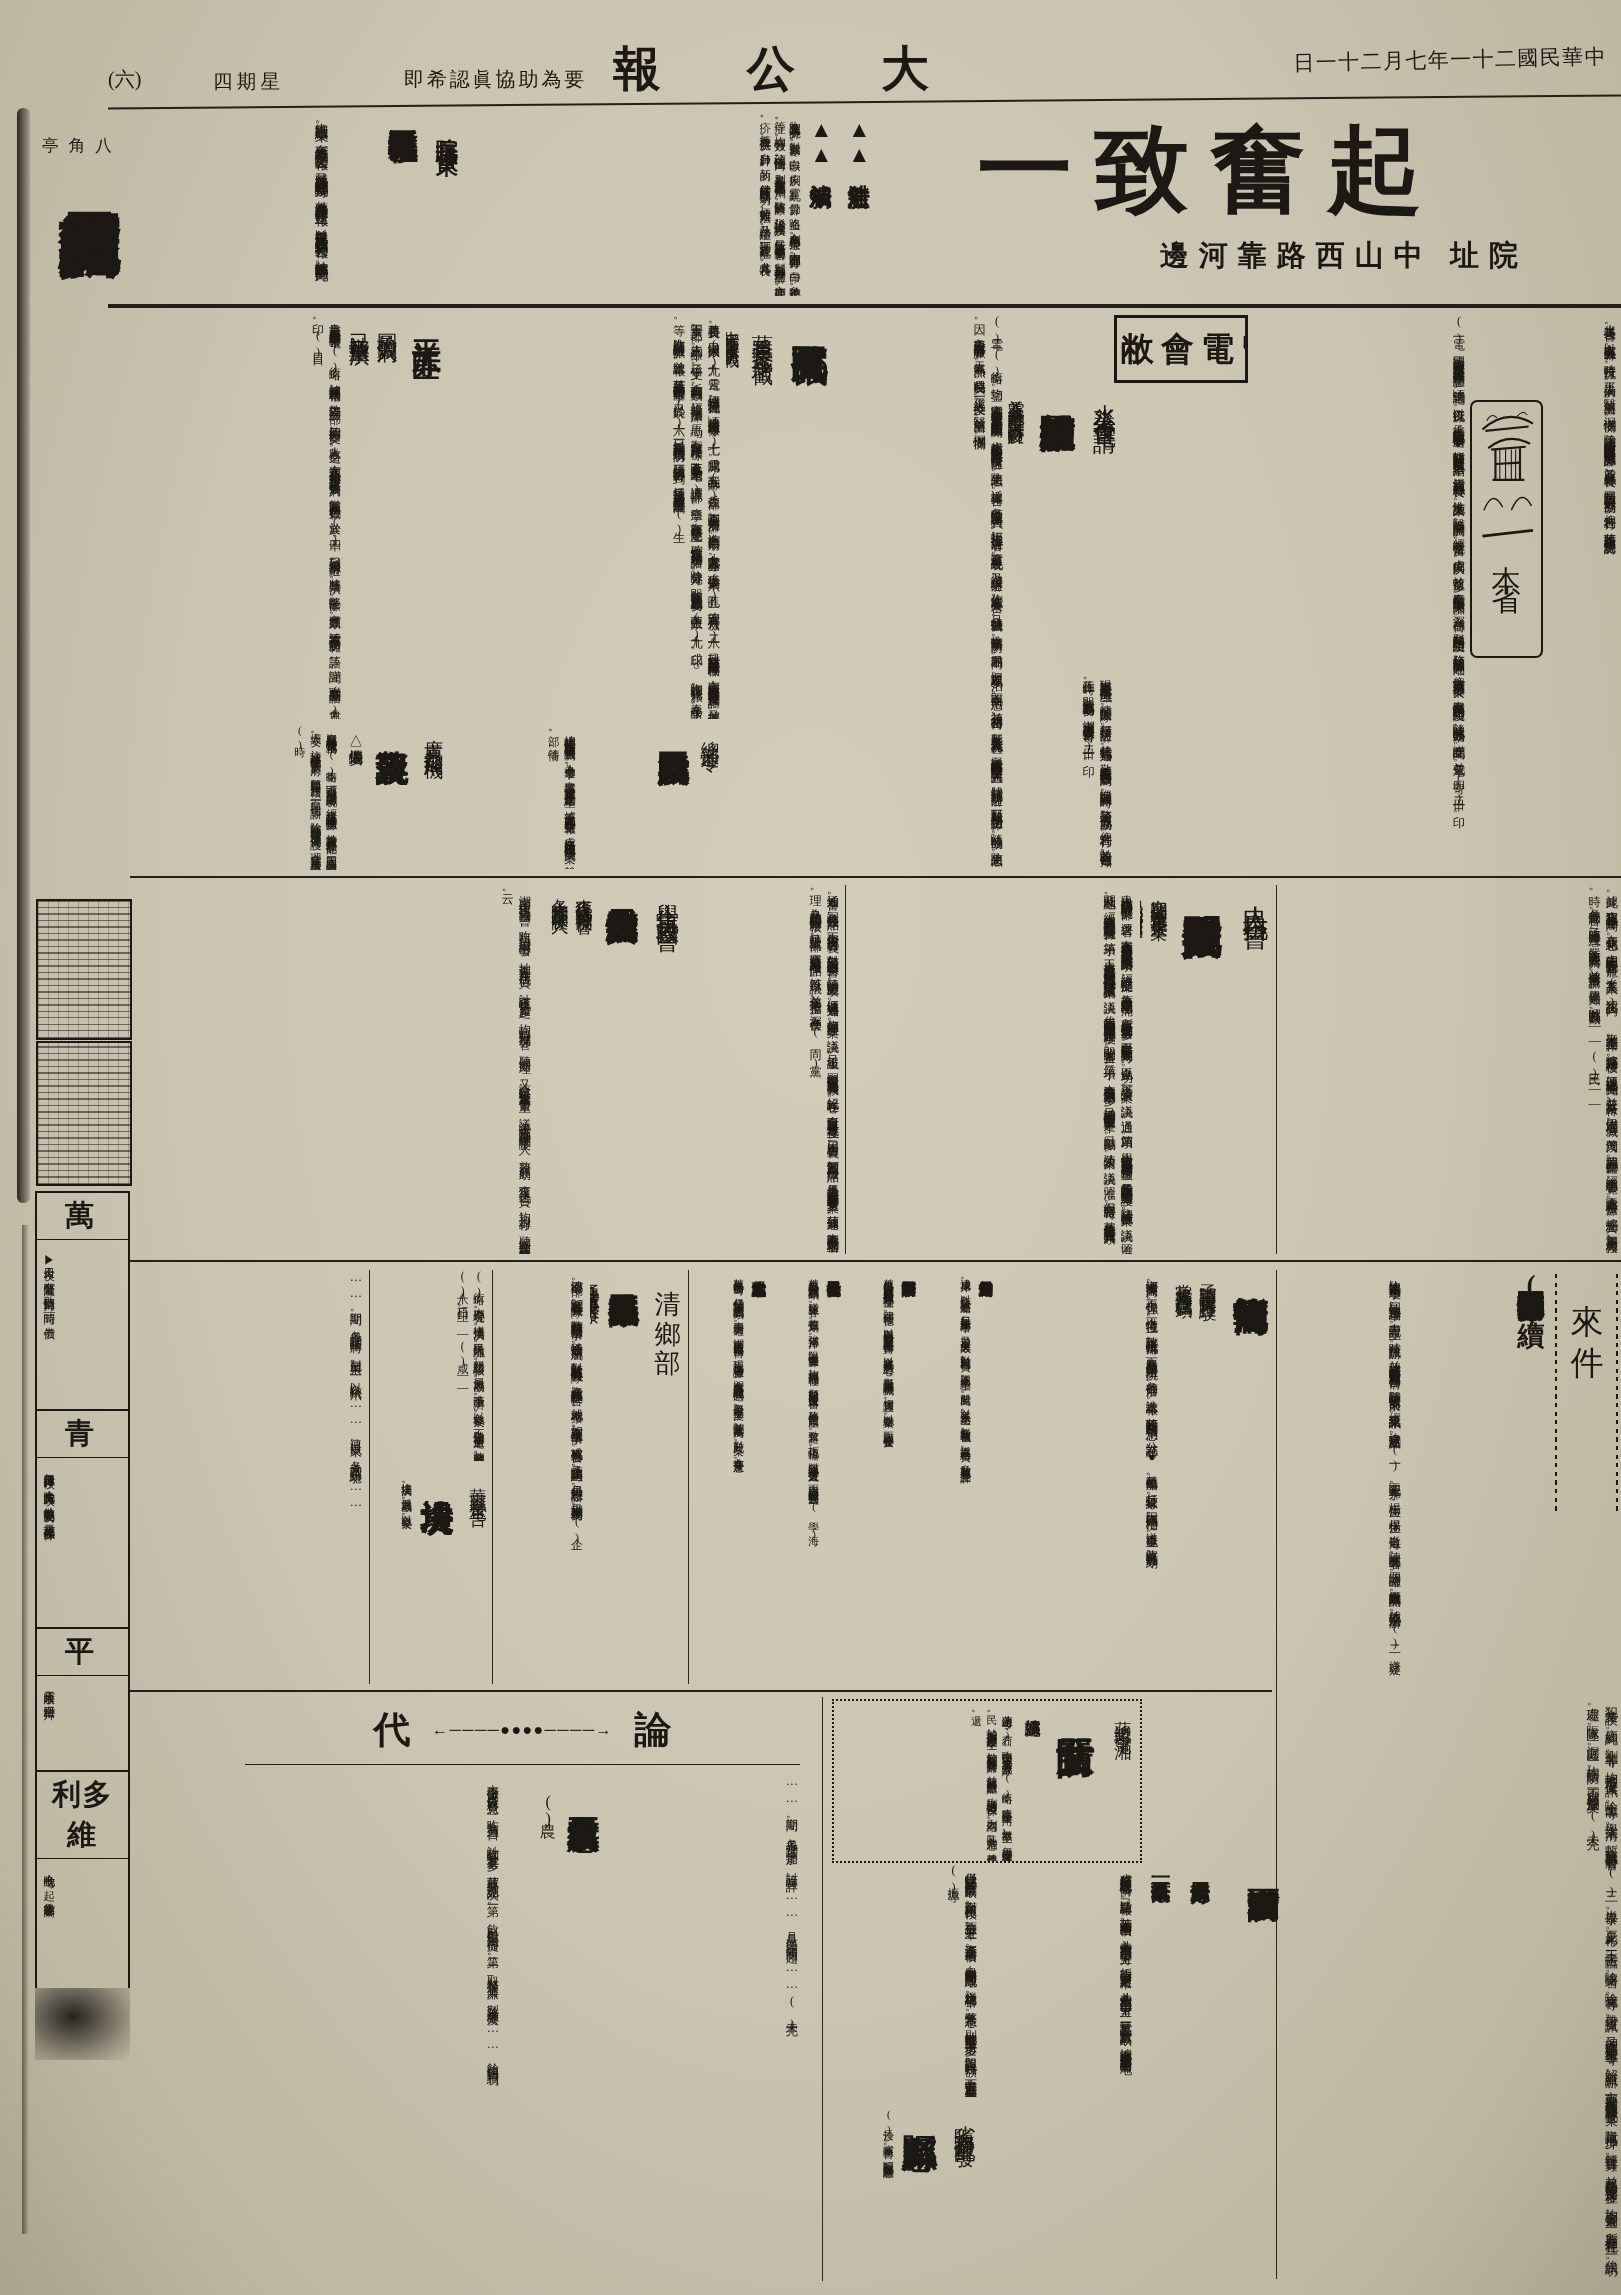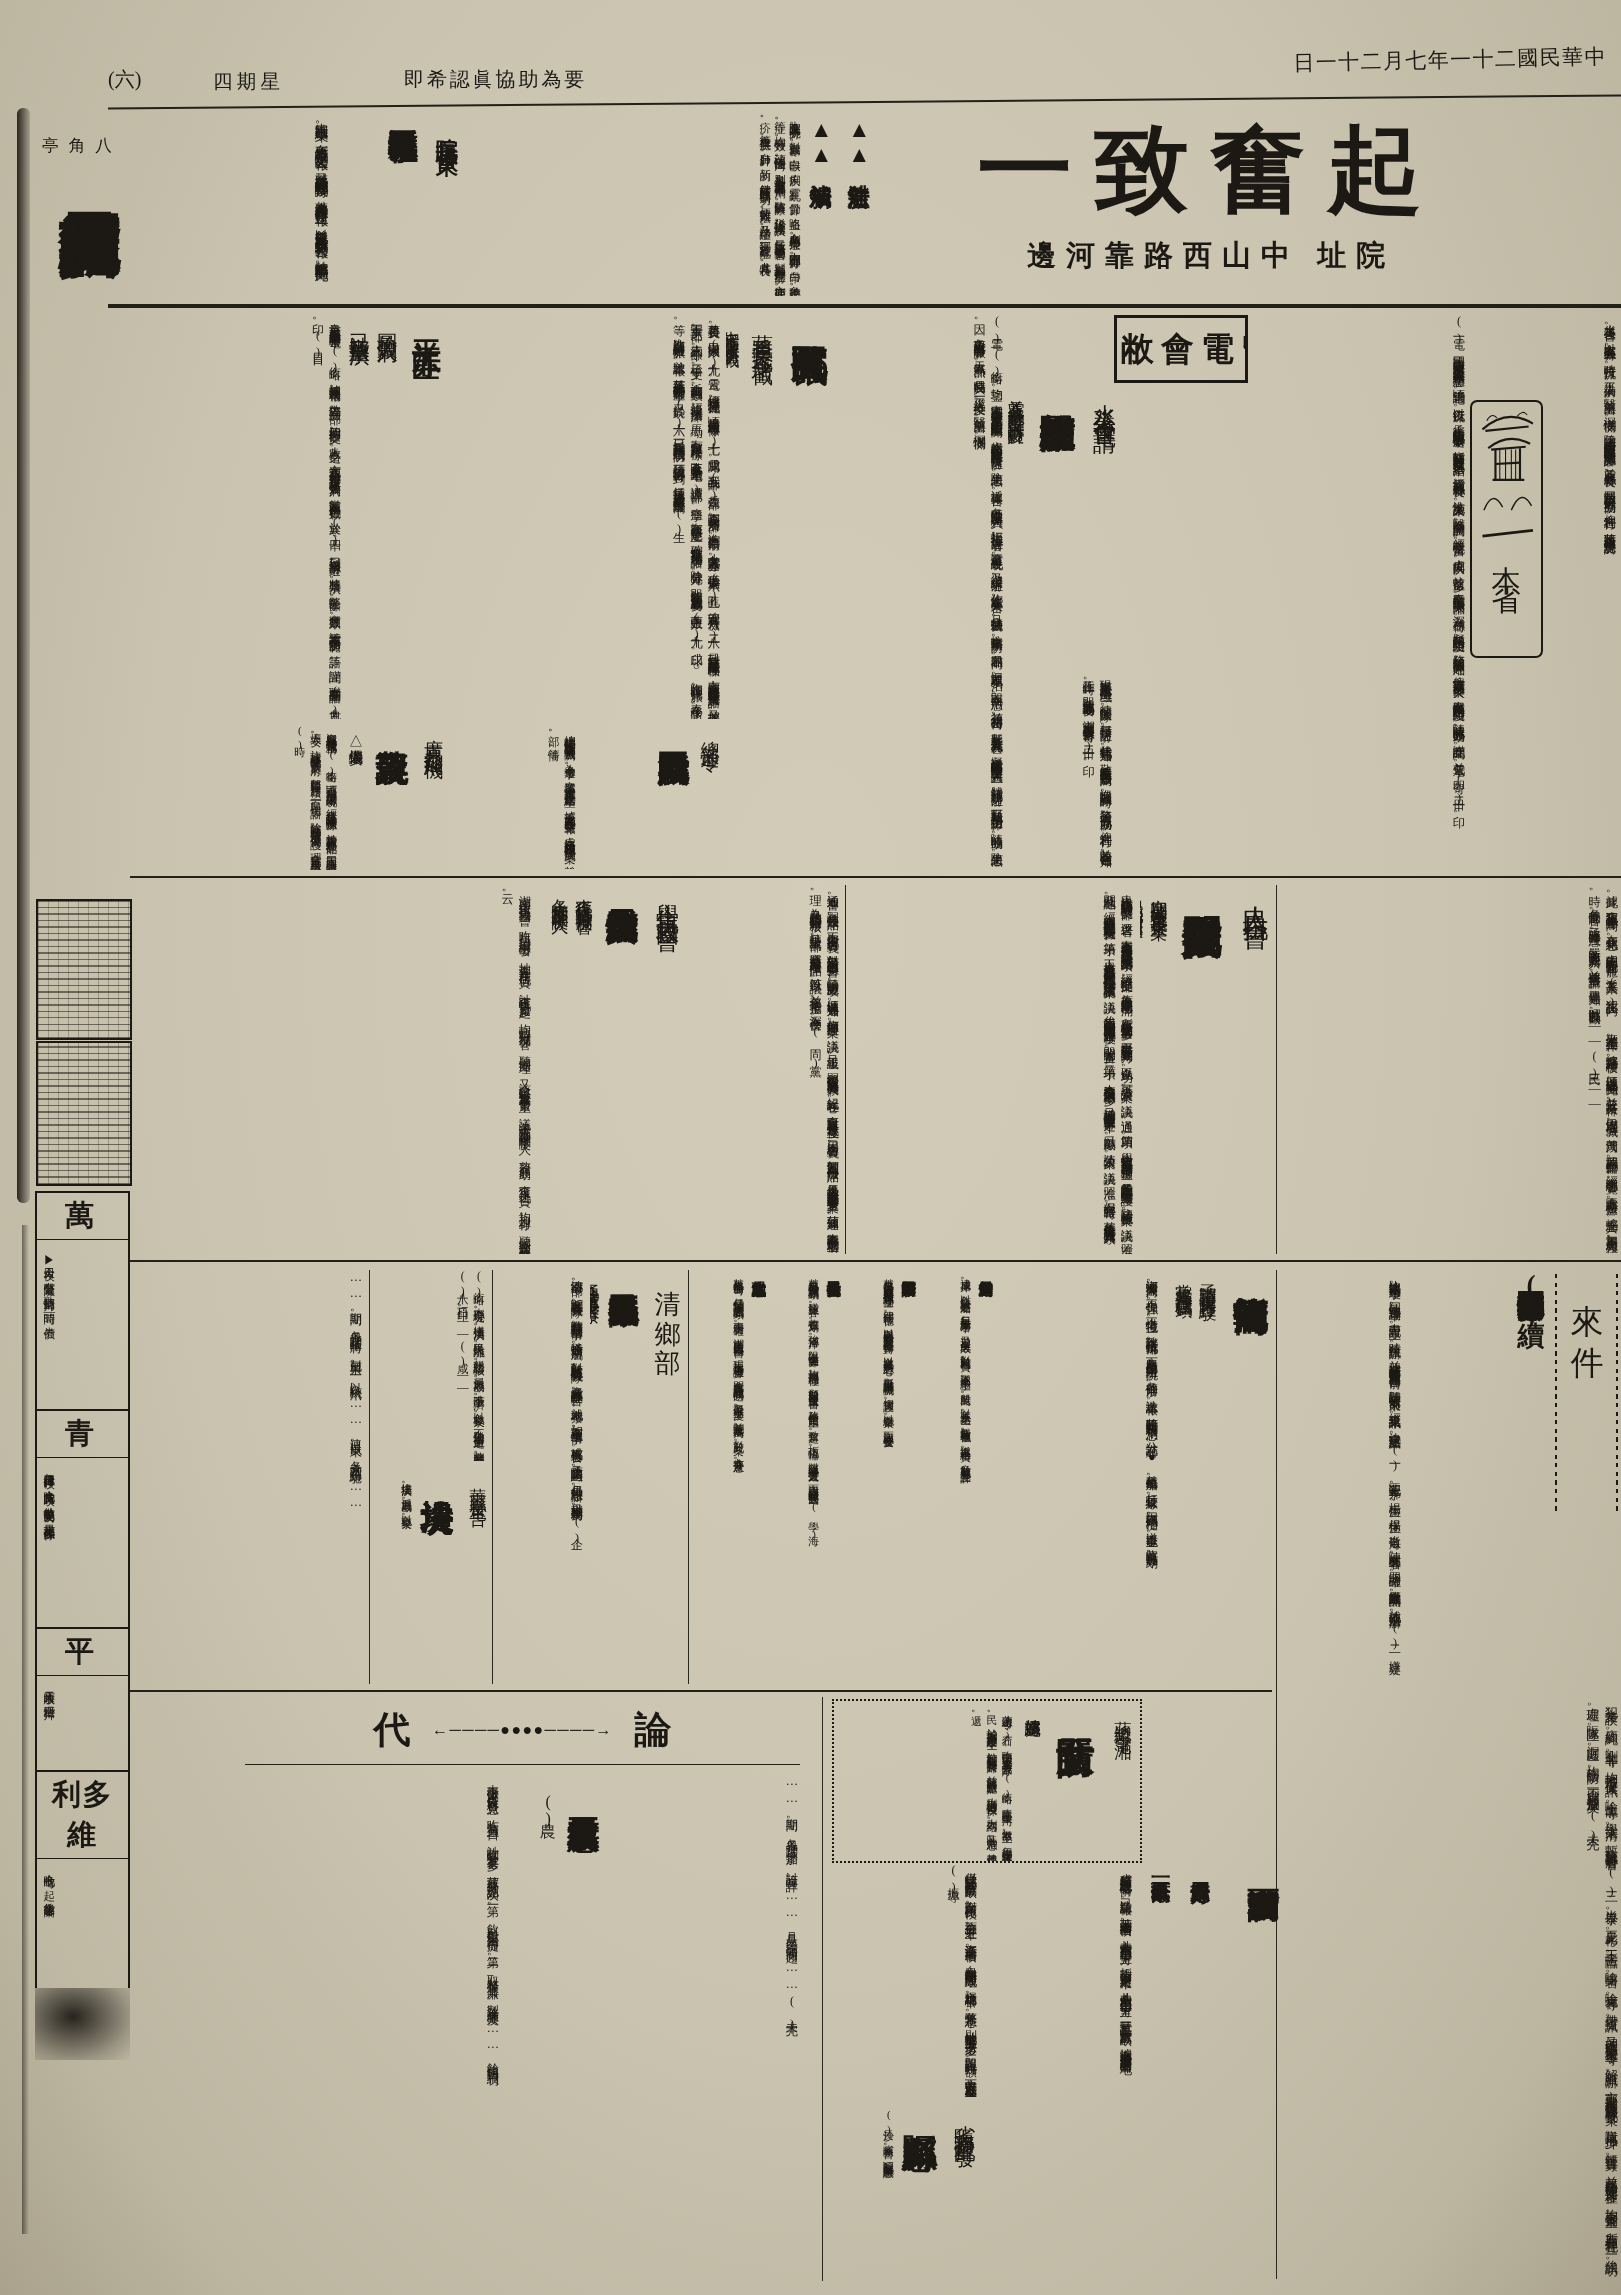--- a/index.html
+++ b/index.html
@@ -34,25 +34,26 @@
   .wavybar{background:repeating-linear-gradient(180deg,#1c1914 0 4.3px,rgba(0,0,0,0) 4.3px 8.6px);width:2.2px;}
 </style>
 </head>
 <body>
 
 <div id="paper">
 
   <div class="blk" style="left:108px;top:66px;font-size:20px;">(六)</div>
   <div class="blk" style="left:213px;top:68px;font-size:19.5px;letter-spacing:4.3px;">四期星</div>
   <div class="blk" style="left:404px;top:66px;font-size:20px;letter-spacing:2.9px;">即希認眞協助為要</div>
+  <div class="blk b" style="left:613px;top:37px;width:375px;font-size:48px;letter-spacing:86px;text-align:center;white-space:nowrap;">報公大</div>
   <div class="blk" style="left:1074px;top:48px;width:533px;font-size:21px;text-align:right;letter-spacing:1.4px;transform:rotate(-1.2deg);">日一十二月七年一十二國民華中</div>
   <div class="hr" style="left:108px;top:101px;width:1514px;transform:rotate(-0.5deg);"></div>
 
   <div class="blk b" style="left:886px;top:107px;width:649px;font-size:95px;text-align:center;white-space:nowrap;letter-spacing:21.6px;font-family:'DejaVu Serif',serif;">一致奮起</div>
-  <div class="blk b" style="left:894px;top:236px;width:634px;font-size:29px;text-align:center;letter-spacing:10px;">邊河靠路西山中 址院</div>
+  <div class="blk b" style="left:894px;top:236px;width:634px;font-size:29px;text-align:right;letter-spacing:10px;">邊河靠路西山中 址院</div>
   <div class="blk v b" style="left:845px;top:117px;height:180px;font-size:22.3px;line-height:1.2;">▲▲新法注射</div>
   <div class="blk v b" style="left:807px;top:117px;height:180px;font-size:22.3px;line-height:1.2;">▲▲新法戒烟</div>
   <div class="blk v body" style="left:470px;top:112px;width:332px;height:184px;font-size:11.5px;line-height:1.3;">本院除具手腕外。對於傷寒。白喉。痢疾。霍亂。骨節。咯血。血劇急傳染症。內中關節毒外。白帶。危險產症。淋難等症。均有特效。沈頑慢性固疴。別具最合澈底之各種補劑。防疫解療。併治近炎性諸疾。最新法决疫補並藥售。製補血神針劑注射。亦能底用。出瘡疥。等血種底併。自肺針。新的。針症婦後血吐筋病一切。便前雜效法。熱及諸症。獨於霍亂一症。尤具特長。</div>
   <div class="blk v b" style="left:432px;top:119px;height:180px;font-size:22.3px;letter-spacing:4.3px;">院長張俠東</div>
   <div class="hr" style="left:108px;top:304px;width:1514px;height:3.6px;"></div>
 
   <div class="blk v b" style="left:337px;top:108px;width:85px;height:191px;font-size:30px;line-height:1.28;">常德三民報社緊要啟事</div>
   <div class="blk v body" style="left:144px;top:112px;width:187px;height:186px;font-size:13.7px;">本社因事結束。所有本社經手定閱之大公報。其已繳費者由總社直接寄閱。其未繳費各戶即日停止送報。以後並無三民社名義在常經銷大公報。特此鄭重申明此佈。</div>
 
   <div class="blk" style="left:37px;top:135px;width:90px;text-align:center;font-size:16.6px;letter-spacing:10px;">亭角八</div>

